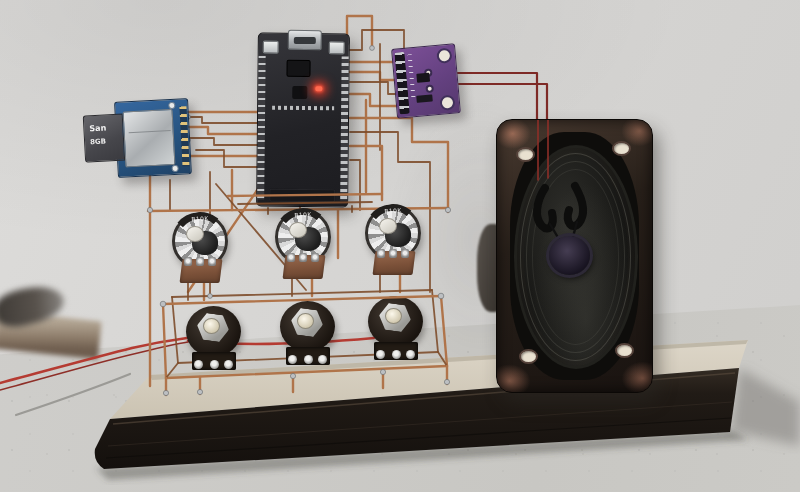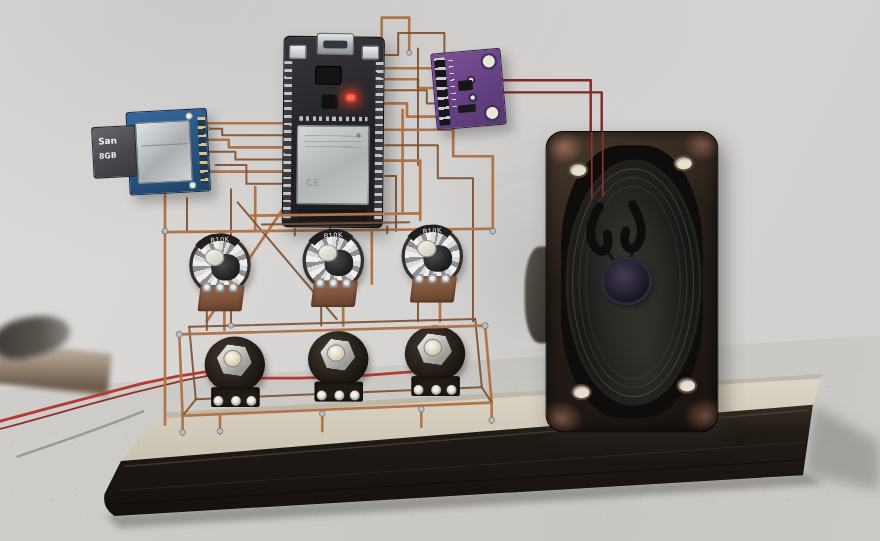--- a/index.html
+++ b/index.html
@@ -315,25 +315,20 @@
         <div class="esp-usb-slot"></div>
       </div>
     <div class="esp-btn" style="left:4px;top:7px;"></div>
     <div class="esp-btn" style="right:4px;top:7px;"></div>
     <div class="esp-pins" style="left:0;"></div>
     <div class="esp-pins" style="right:0;"></div>
     <div class="esp-ic1"></div>
     <div class="esp-ic2"></div>
     <div class="esp-led"></div>
     <div class="esp-silk"></div>
-    <div class="esp-shield">
-      <div class="shield-lines"></div>
-      <span class="shield-ce">CE</span>
-      <div class="shield-dot"></div>
-    </div>
     <div class="esp-ant"></div>
   </div>
 
   <div class="amp">
     <div class="amp-hdr"></div>
     <div class="amp-silk"></div>
     <div class="amp-hole" style="right:3px;top:3px;"></div>
     <div class="amp-hole" style="right:4px;bottom:3px;"></div>
     <div class="amp-pad" style="right:24px;top:22px;"></div>
     <div class="amp-pad" style="right:24px;top:38px;"></div>

